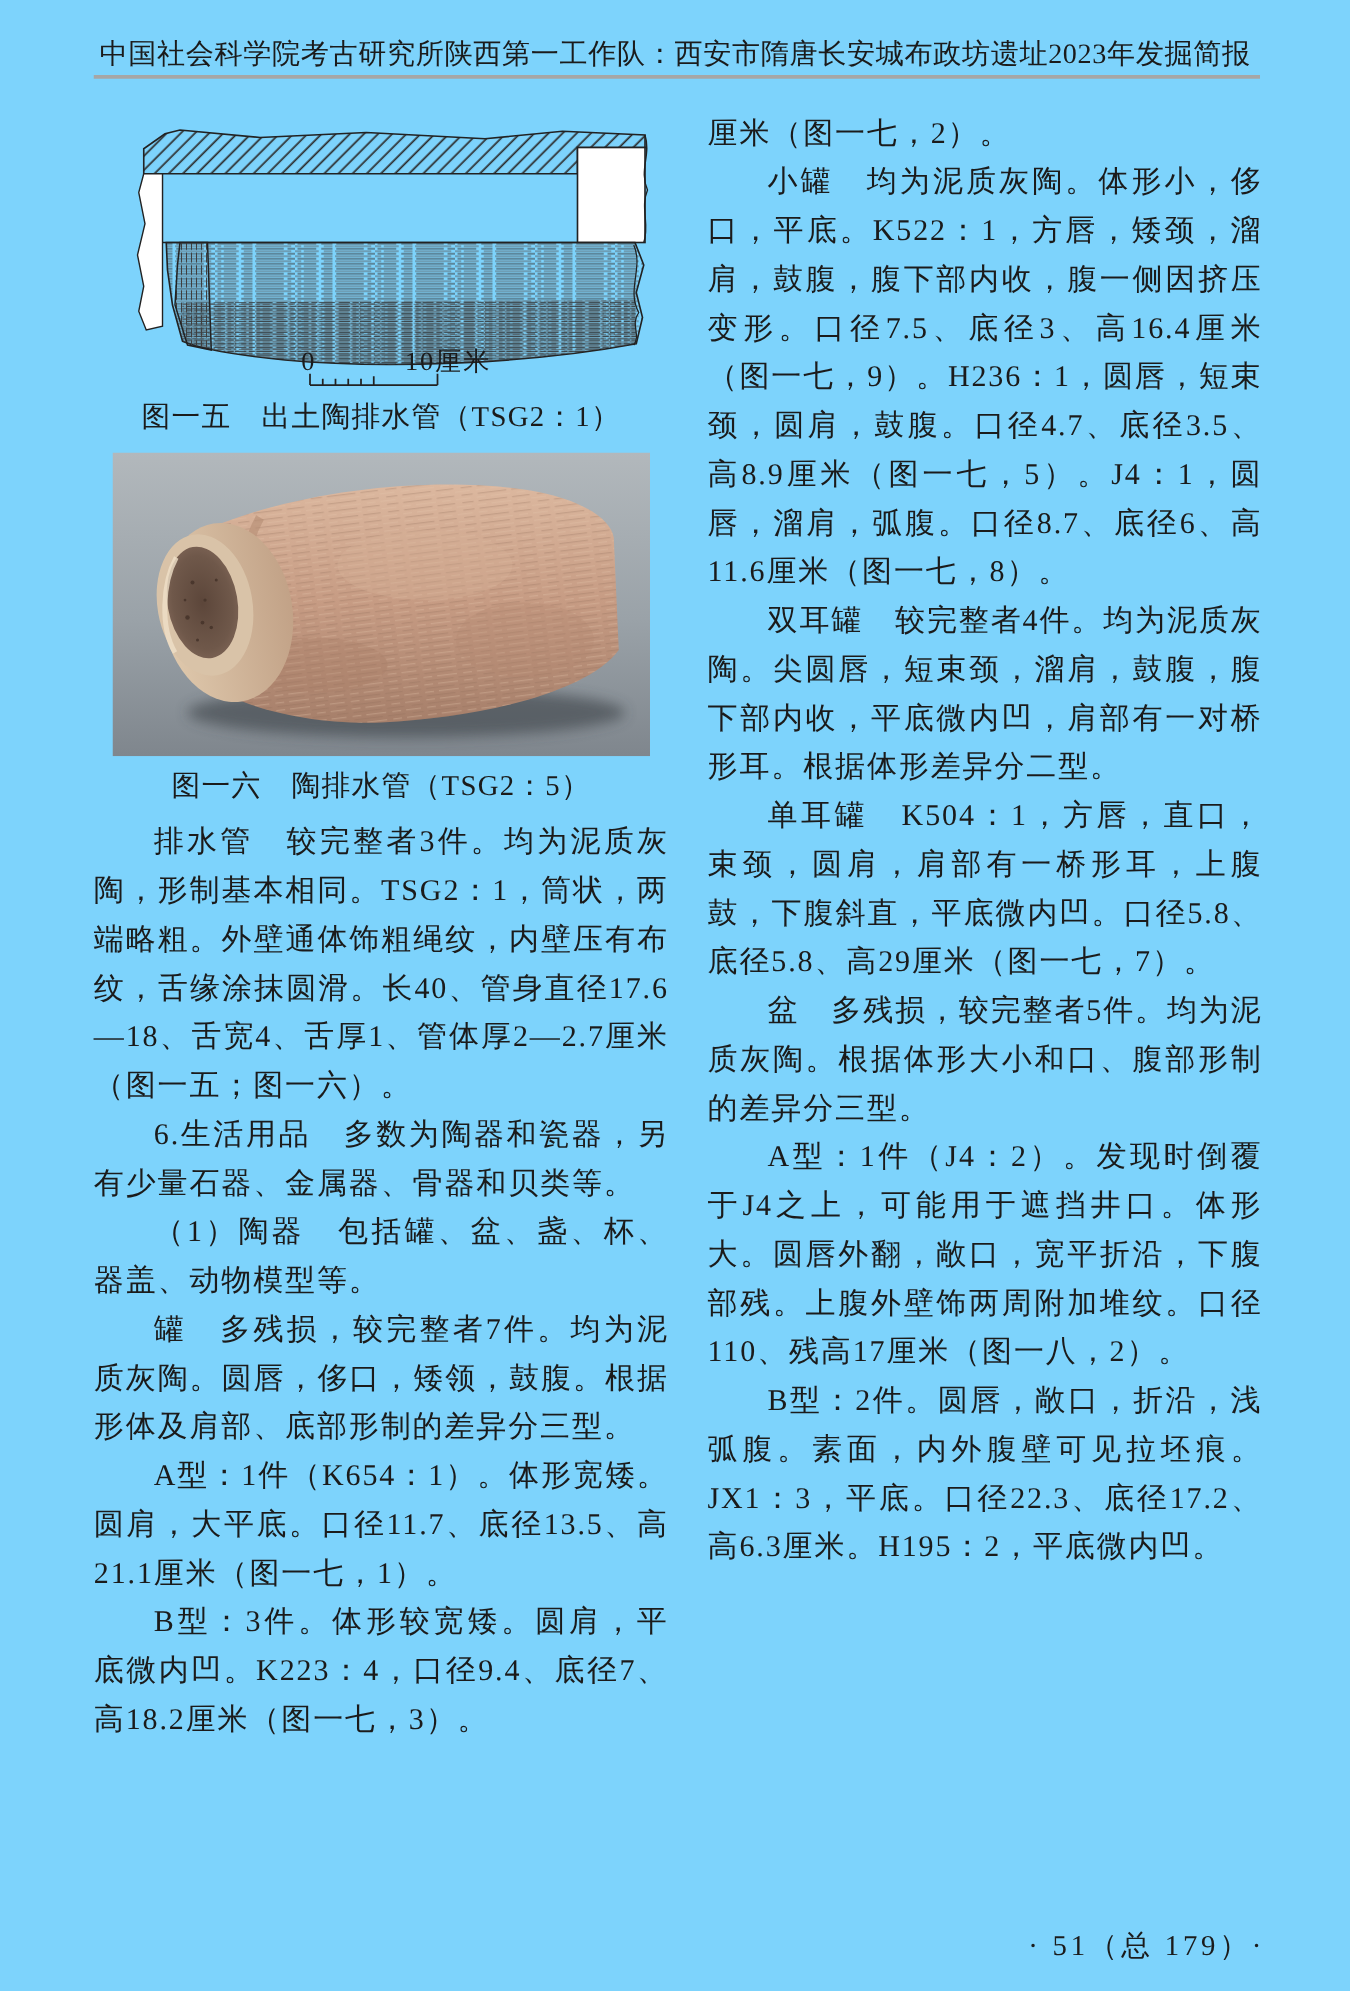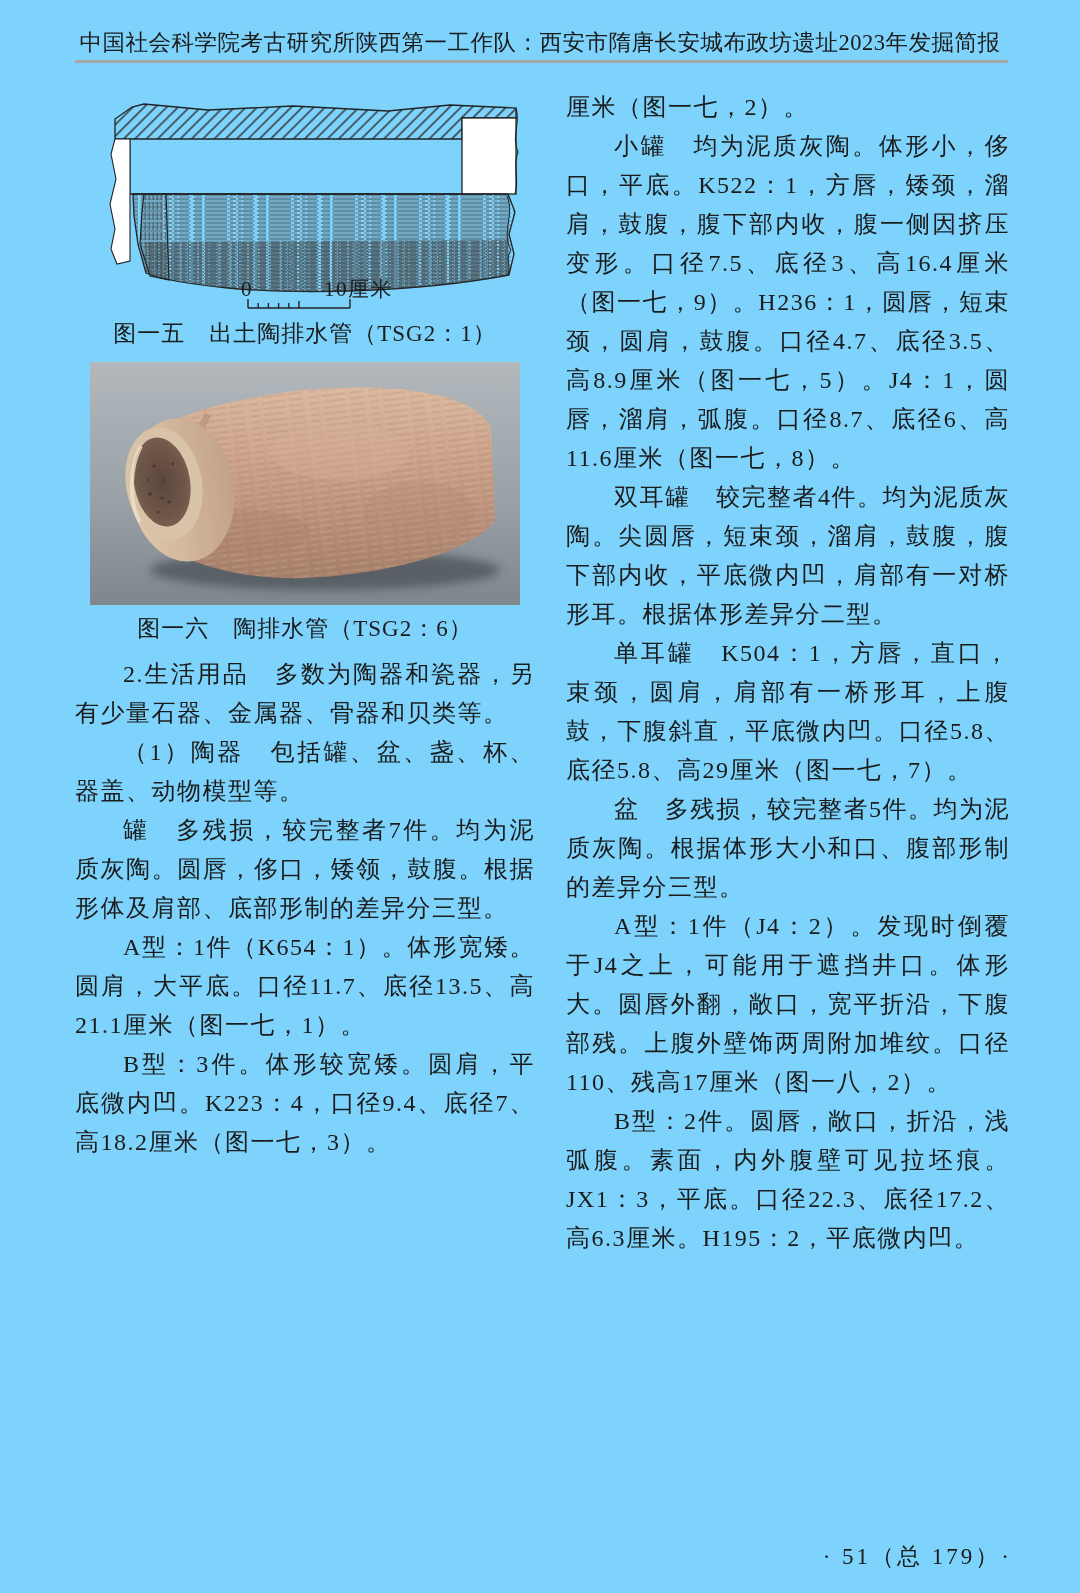--- a/index.html
+++ b/index.html
@@ -168,25 +168,26 @@
             <circle cx="60" cy="132" r="1.8"></circle>
               <circle cx="79" cy="140" r="1.4"></circle>
             <circle cx="68" cy="150" r="1.2"></circle>
               <circle cx="83" cy="102" r="1.2"></circle>
             <circle cx="58" cy="118" r="1.1"></circle>
               <circle cx="72" cy="136" r="1.5"></circle>
           </g>
           <path d="M51,84 C40,104 38,140 50,160" fill="none" stroke="#efe0c8" stroke-width="4" opacity="0.8"></path>
         </g>
       </svg>
-      <figcaption class="figcaption photo-cap">图一六　陶排水管（TSG2：6）</figcaption>
+      <figcaption class="figcaption photo-cap">图一六　陶排水管（TSG2：5）</figcaption>
     </figure>
 
     <div>
-      <p>2.生活用品　多数为陶器和瓷器，另有少量石器、金属器、骨器和贝类等。</p>
+      <p>排水管　较完整者3件。均为泥质灰陶，形制基本相同。TSG2：1，筒状，两端略粗。外壁通体饰粗绳纹，内壁压有布纹，舌缘涂抹圆滑。长40、管身直径17.6—18、舌宽4、舌厚1、管体厚2—2.7厘米（图一五；图一六）。</p>
+      <p>6.生活用品　多数为陶器和瓷器，另有少量石器、金属器、骨器和贝类等。</p>
       <p>（1）陶器　包括罐、盆、盏、杯、器盖、动物模型等。</p>
       <p>罐　多残损，较完整者7件。均为泥质灰陶。圆唇，侈口，矮领，鼓腹。根据形体及肩部、底部形制的差异分三型。</p>
       <p>A型：1件（K654：1）。体形宽矮。圆肩，大平底。口径11.7、底径13.5、高21.1厘米（图一七，1）。</p>
       <p>B型：3件。体形较宽矮。圆肩，平底微内凹。K223：4，口径9.4、底径7、高18.2厘米（图一七，3）。</p>
     </div>
   </div>
 
   <div class="col col-right">
     <p class="noindent">厘米（图一七，2）。</p>
     <p>小罐　均为泥质灰陶。体形小，侈口，平底。K522：1，方唇，矮颈，溜肩，鼓腹，腹下部内收，腹一侧因挤压变形。口径7.5、底径3、高16.4厘米（图一七，9）。H236：1，圆唇，短束颈，圆肩，鼓腹。口径4.7、底径3.5、高8.9厘米（图一七，5）。J4：1，圆唇，溜肩，弧腹。口径8.7、底径6、高11.6厘米（图一七，8）。</p>

